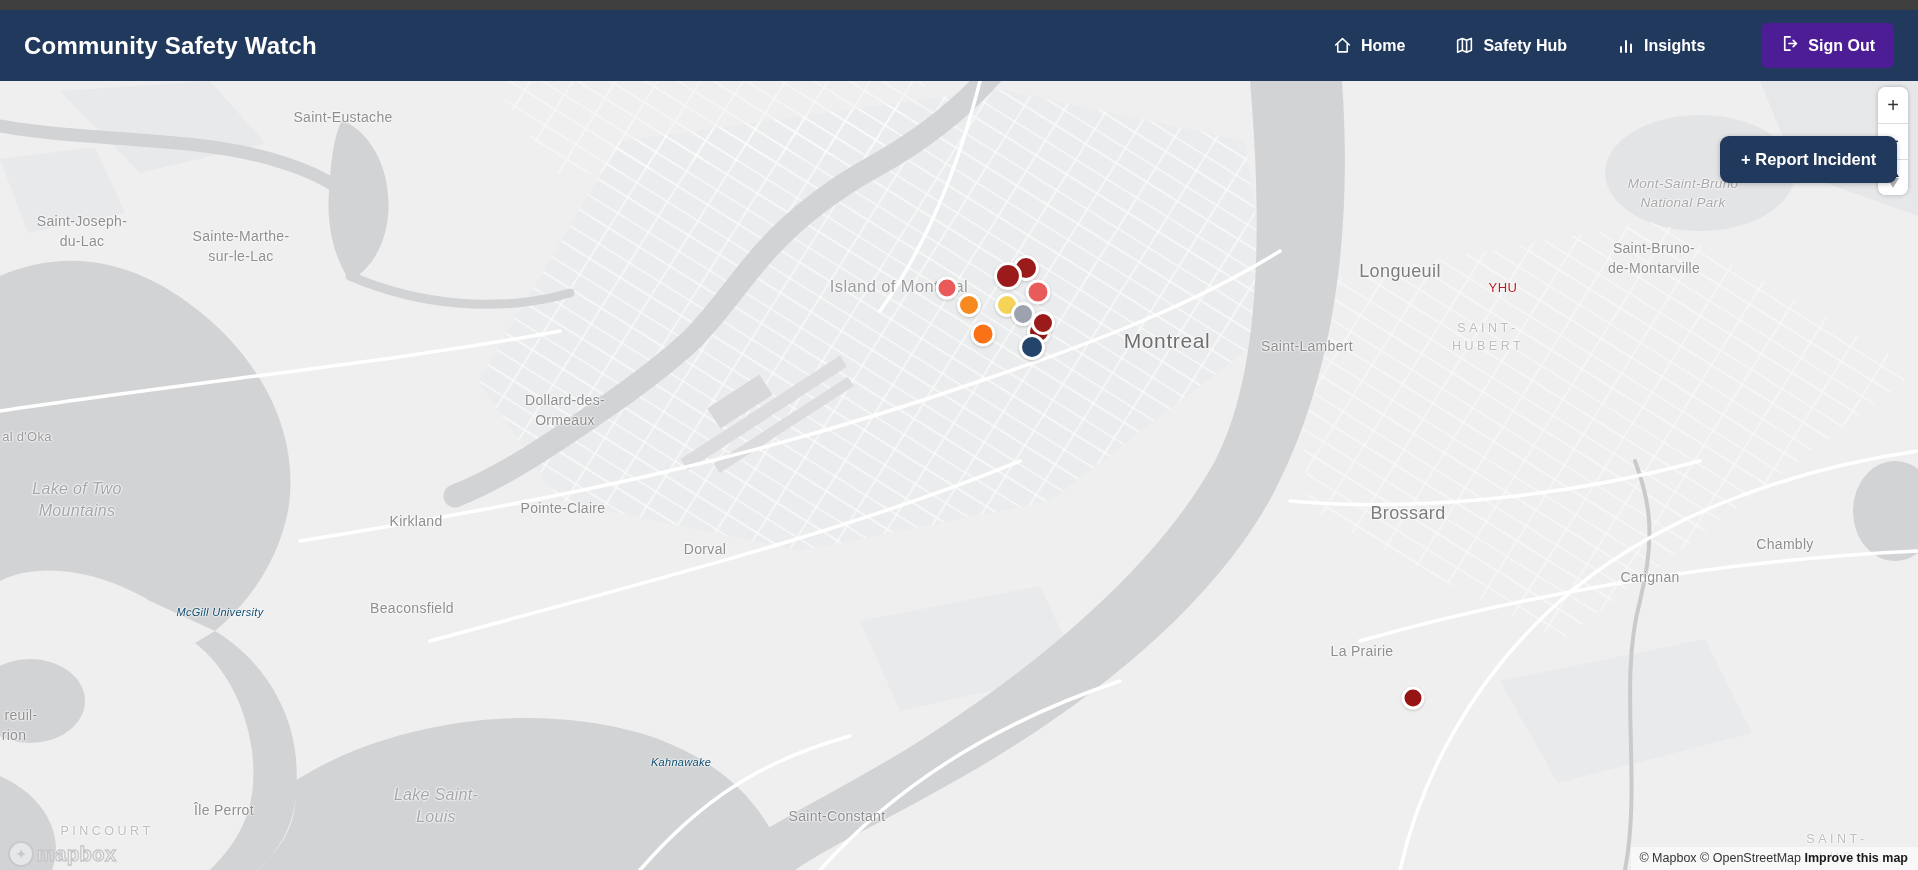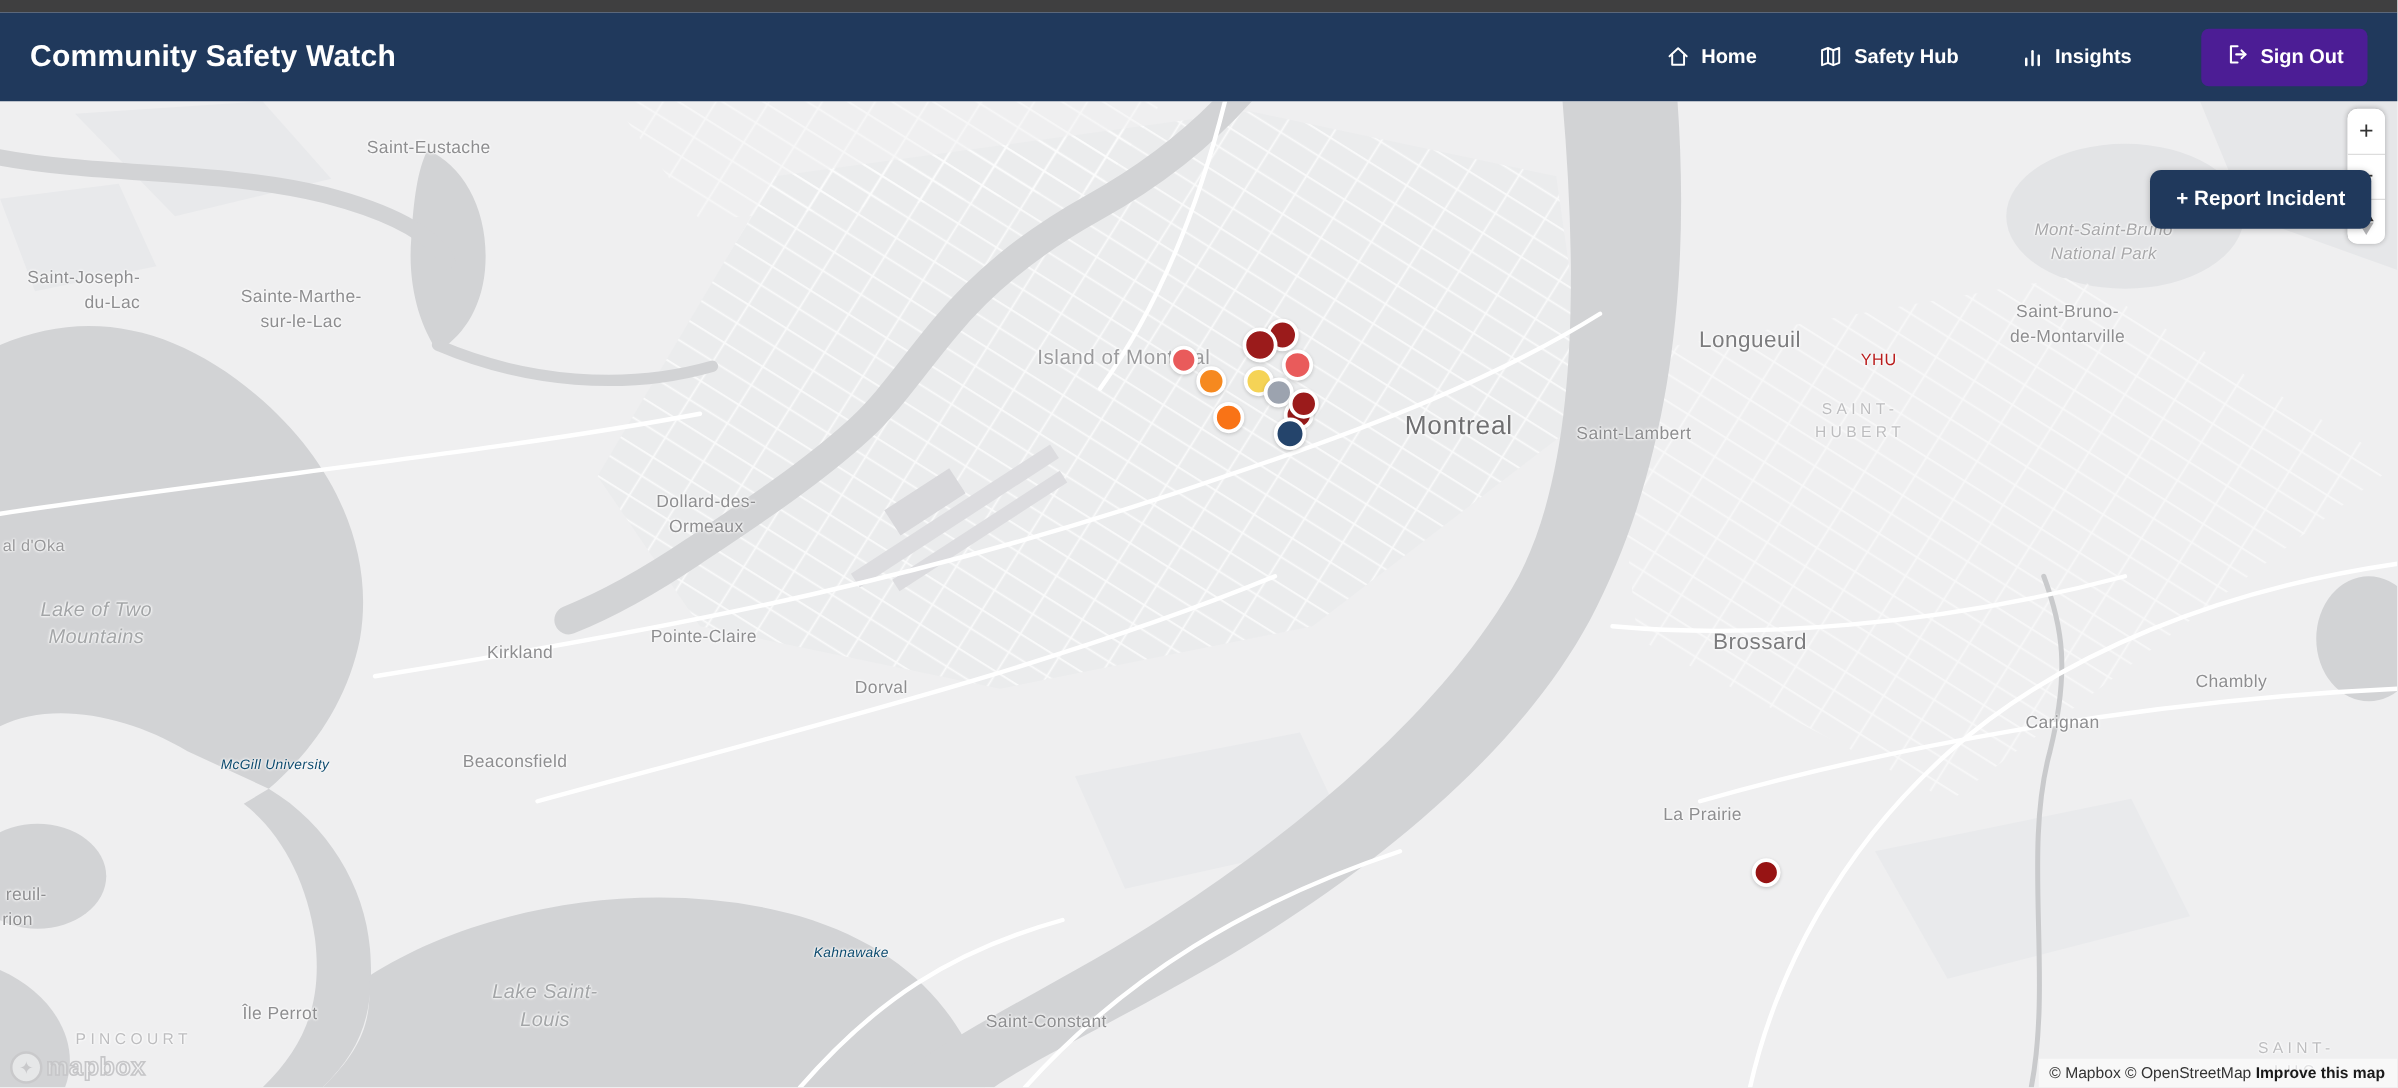--- a/index.html
+++ b/index.html
@@ -186,21 +186,21 @@
         <path d="M1360,560 C1500,520 1700,480 1918,470"></path>
         <path d="M1400,789 C1420,700 1470,600 1560,520 C1650,440 1780,390 1918,370"></path>
         <path d="M0,330 C200,300 400,280 560,250"></path>
         <path d="M820,789 C900,700 1000,640 1120,600"></path>
         <path d="M640,789 C700,720 760,680 850,655"></path>
       </g>
     </svg>
 
     <div>
         <div class="maplabel city" style="left: 343px; top: 37px;">Saint-Eustache</div>
-        <div class="maplabel city" style="left: 67px; top: 151px; text-align: right;">Saint-Joseph-
+        <div class="maplabel city" style="left: 82px; top: 151px;">Saint-Joseph-
 du-Lac</div>
         <div class="maplabel city" style="left: 241px; top: 166px;">Sainte-Marthe-
 sur-le-Lac</div>
         <div class="maplabel city-sm" style="left: 27px; top: 356px;">al d'Oka</div>
         <div class="maplabel water" style="left: 77px; top: 419px;">Lake of Two
 Mountains</div>
         <div class="maplabel city" style="left: 565px; top: 330px;">Dollard-des-
 Ormeaux</div>
         <div class="maplabel city" style="left: 563px; top: 428px;">Pointe-Claire</div>
         <div class="maplabel city" style="left: 416px; top: 441px;">Kirkland</div>

